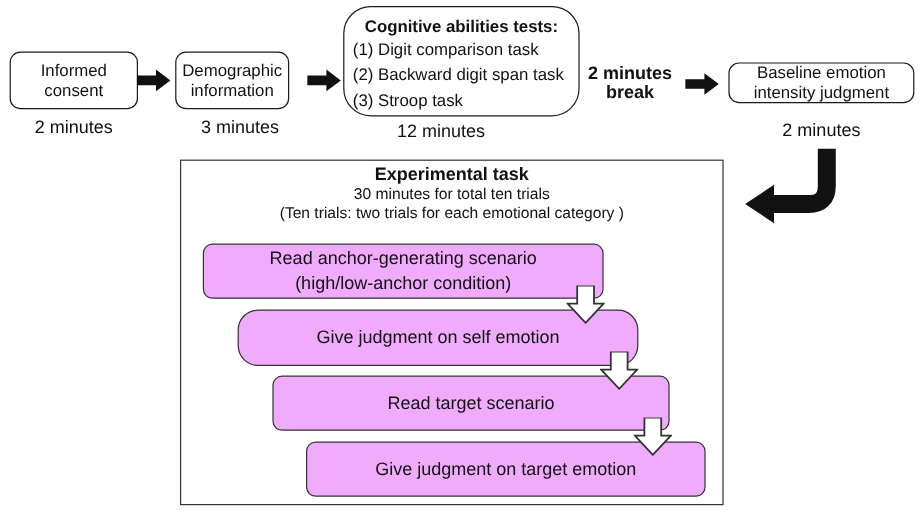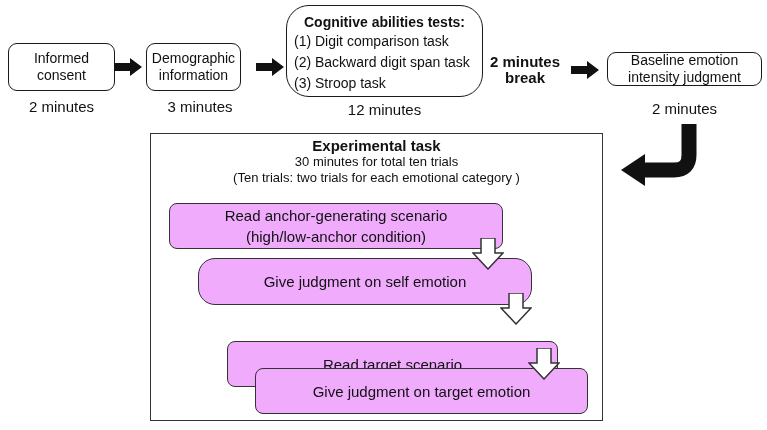--- a/index.html
+++ b/index.html
@@ -62,21 +62,21 @@
   <svg class="icon" style="left:256px; top:57px;" width="29" height="20" viewBox="0 0 29 20">
     <polygon points="0,6 16,6 16,1 28,10 16,19 16,14 0,14" fill="#111"></polygon>
   </svg>
 
   <div class="cogbox" style="left:286px; top:5px; width:197px; height:92px;border-radius:23px;">
     <div class="cog-title">Cognitive abilities tests:</div>
     <div class="cog-item">(1) Digit comparison task</div>
     <div class="cog-item">(2) Backward digit span task</div>
     <div class="cog-item">(3) Stroop task</div>
   </div>
-  <div class="dur" style="left:286px; top:101px; width:197px;">12 minutes</div>
+  <div class="dur" style="left:269px; top:101px; width:197px;">12 minutes</div>
 
   <div class="break-lbl" style="left:482px; top:54px; width:86px;">2 minutes
 break</div>
 
   <svg class="icon" style="left:571px; top:60px;" width="29" height="20" viewBox="0 0 29 20">
     <polygon points="0,6 16,6 16,1 28,10 16,19 16,14 0,14" fill="#111"></polygon>
   </svg>
 
   <div class="rbox" style="left:607px; top:52px; width:155px; height:34px;">
     <span class="lbl">Baseline emotion
@@ -92,21 +92,21 @@
   <div class="exp">
     <div class="exp-head">
       <div class="exp-title">Experimental task</div>
       <div class="exp-sub">30 minutes for total ten trials</div>
       <div class="exp-sub">(Ten trials: two trials for each emotional category )</div>
     </div>
 
     <div class="task" style="left:18px; top:69px; width:334px; height:46px;">Read anchor-generating scenario
 (high/low-anchor condition)</div>
     <div class="task" style="left:47px; top:124px; width:334px; height:47px;border-radius:17px;">Give judgment on self emotion</div>
-    <div class="task" style="left:76px; top:179px; width:331px; height:46px;margin-top:28px;">Read target scenario</div>
+    <div class="task" style="left:76px; top:179px; width:331px; height:46px;">Read target scenario</div>
     <div class="task" style="left:104px; top:234px; width:333px; height:46px;">Give judgment on target emotion</div>
 
     <svg class="icon" style="left:321px; top:104px;" width="32" height="32" viewBox="0 0 32 32">
       <polygon points="9,0 23,0 23,15 31,15 16,31 1,15 9,15" fill="#fff" stroke="#333" stroke-width="1.5"></polygon>
     </svg>
     <svg class="icon" style="left:349px; top:159px;" width="32" height="32" viewBox="0 0 32 32">
       <polygon points="9,0 23,0 23,15 31,15 16,31 1,15 9,15" fill="#fff" stroke="#333" stroke-width="1.5"></polygon>
     </svg>
     <svg class="icon" style="left:377px; top:214px;" width="32" height="32" viewBox="0 0 32 32">
       <polygon points="9,0 23,0 23,15 31,15 16,31 1,15 9,15" fill="#fff" stroke="#333" stroke-width="1.5"></polygon>

